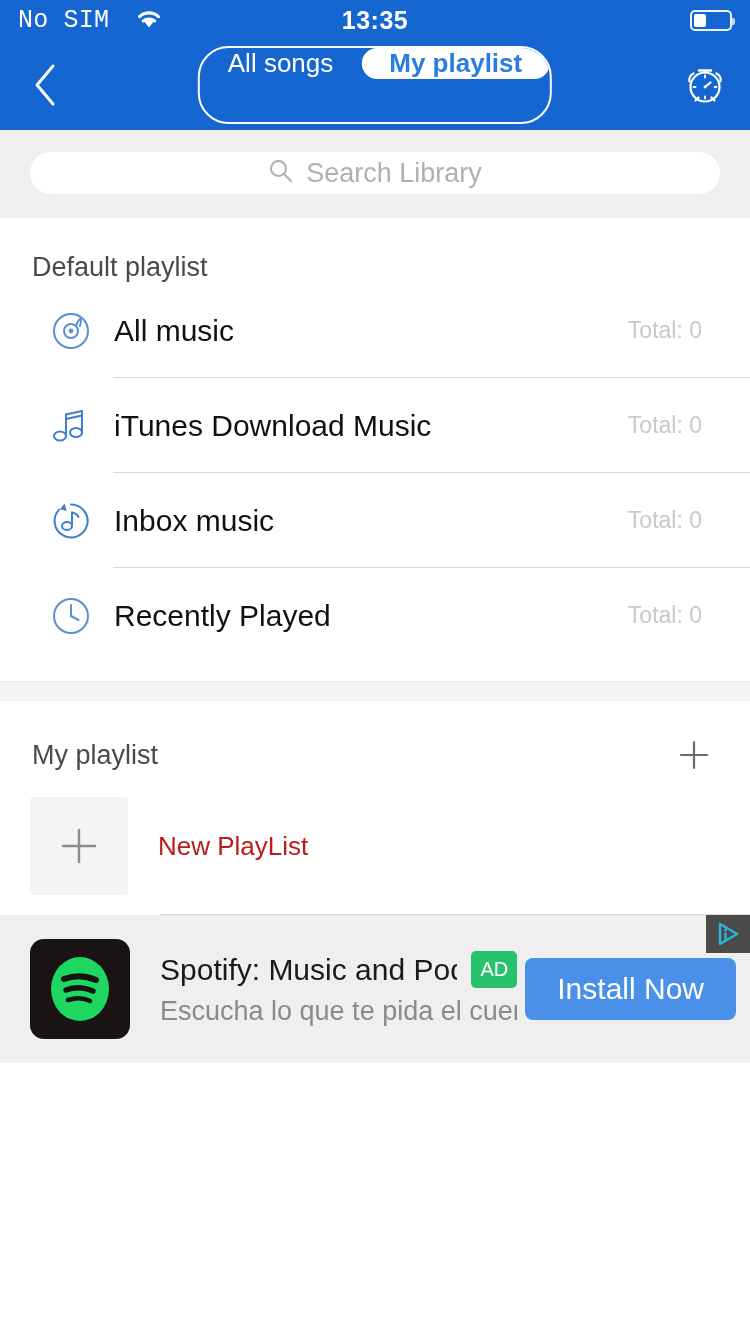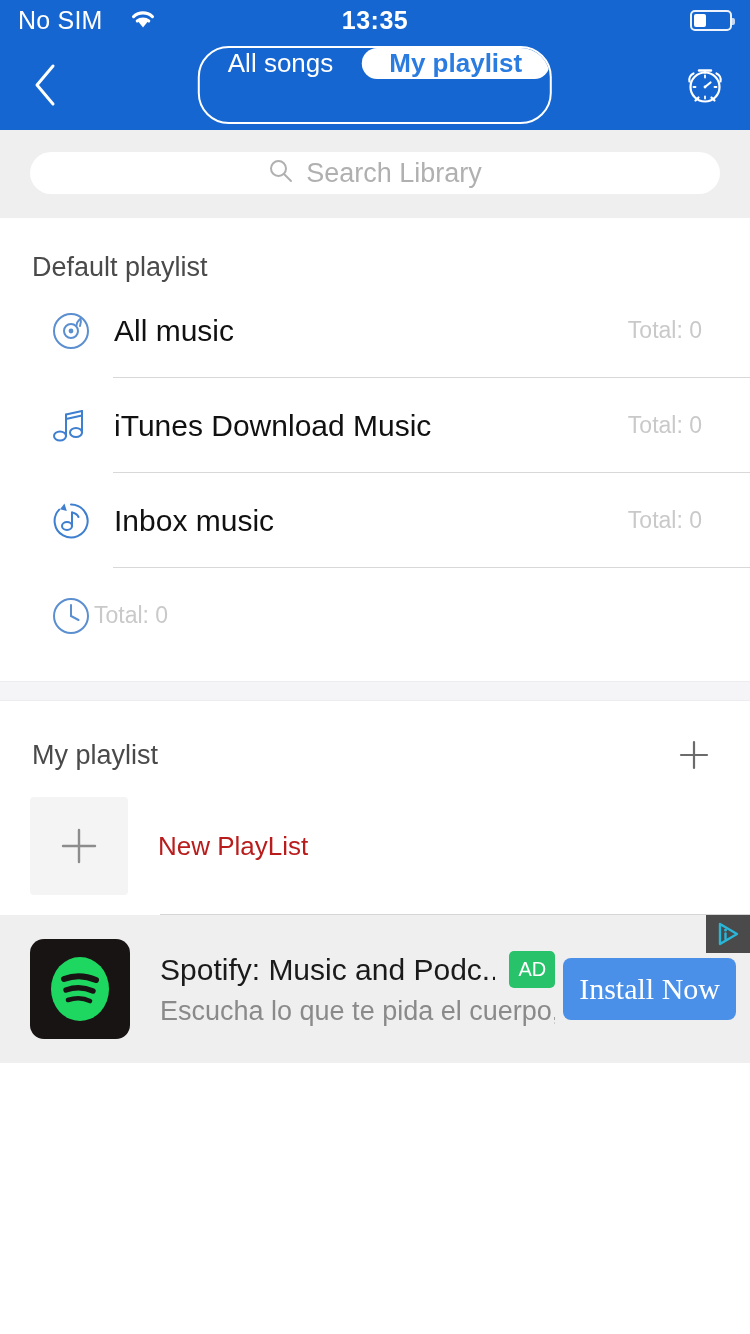--- a/index.html
+++ b/index.html
@@ -12,21 +12,21 @@
   }
 
   
   .statusbar{
     position:relative;
     height:40px;
     background:#1566D1;
     display:flex; align-items:center;
     padding:0 18px;
   }
-  .sb-left{ display:flex; align-items:center; gap:25px; }
+  .sb-left{ display:flex; align-items:center; gap:25px;font-family:Liberation Mono, monospace; }
   .sb-carrier{ color:#fff; font-size:25px; letter-spacing:.2px; }
   .sb-time{
     position:absolute; left:0; right:0; top:0; bottom:0;
     display:flex; align-items:center; justify-content:center;
     color:#fff; font-size:25px; font-weight:bold; letter-spacing:.5px;
     pointer-events:none;
   }
   .sb-right{ margin-left:auto; display:flex; align-items:center; }
   .battery{
     width:42px; height:21px;
@@ -217,26 +217,26 @@
   .ad-sub{
     margin-top:8px;
     font-size:27px; color:#8A8A8A;
     white-space:nowrap; overflow:hidden;
   }
   .ad-cta{
     margin:0 14px 0 8px;
     background:#4A90E8;
     color:#ffffff;
     font-size:30px;
-    padding:14px 16px;
+    padding:14px 32px;
     border-radius:8px;
     border:none;
     cursor:pointer;
     white-space:nowrap;
-    font-family:Liberation Serif, serif;
+    font-family:Liberation Sans, sans-serif;
     flex:0 0 auto;
   }
 
   .page-rest{ background:#ffffff; flex:1 1 auto; }
   .app{ display:flex; flex-direction:column; height:1334px; }
 </style>
 </head>
 <body>
 
 <div class="app">
@@ -354,20 +354,21 @@
     </div>
 
     <div class="row-item">
       <div class="row-icon">
         <svg width="44" height="44" viewBox="0 0 44 44">
           <circle cx="22" cy="22" r="17" stroke="#5B8FD0" stroke-width="2" fill="none"></circle>
           <line x1="22" y1="11" x2="22" y2="22" stroke="#5B8FD0" stroke-width="2" stroke-linecap="round"></line>
           <line x1="22" y1="22" x2="29.5" y2="26" stroke="#5B8FD0" stroke-width="2" stroke-linecap="round"></line>
         </svg>
       </div>
+      <div class="row-label">Recently Played</div>
       <div class="row-total">Total: 0</div>
 
     </div>
 
   </div>
 
   <div class="band"></div>
 
   <div class="section-title row">
     <span>My playlist</span>

